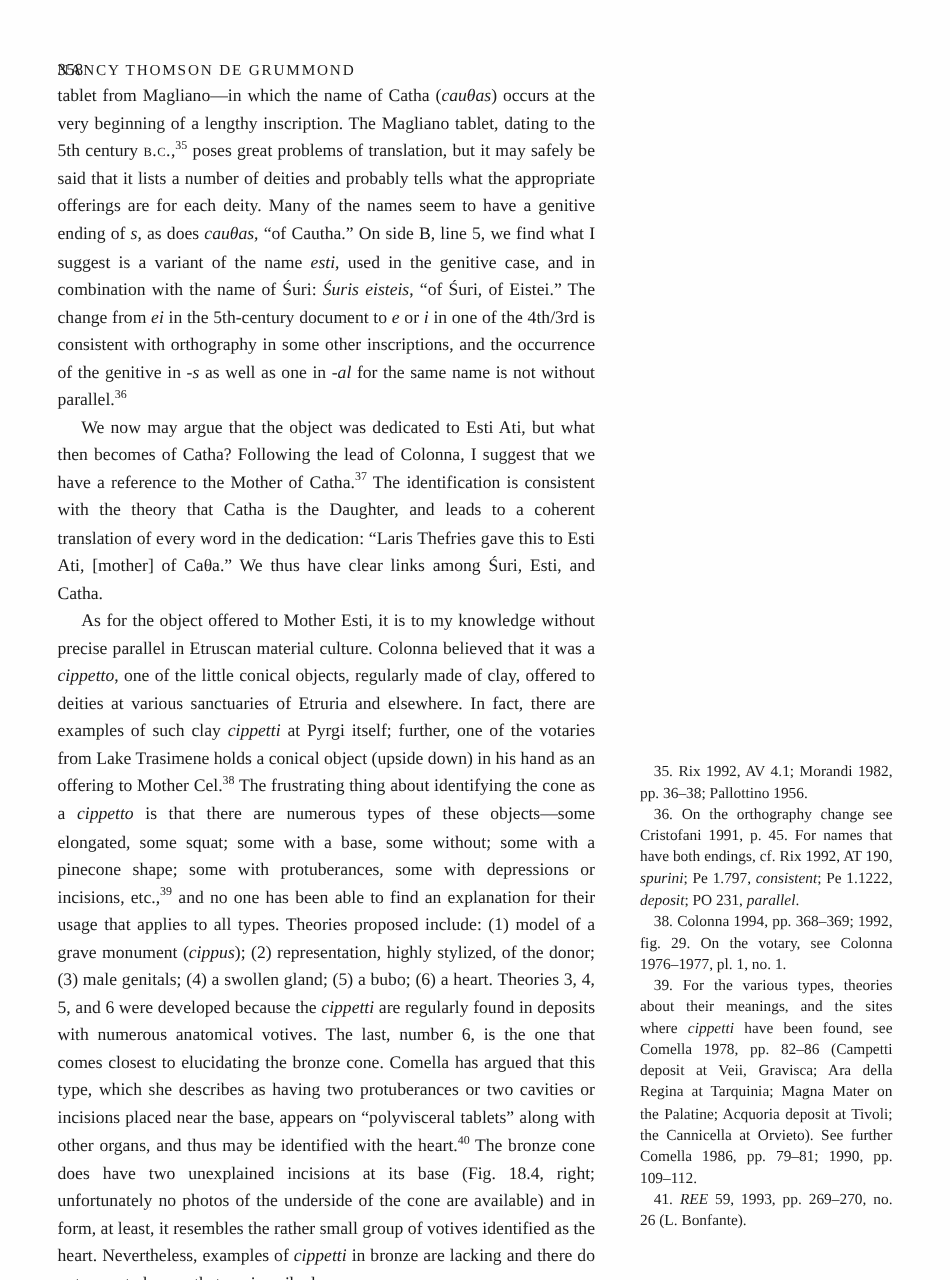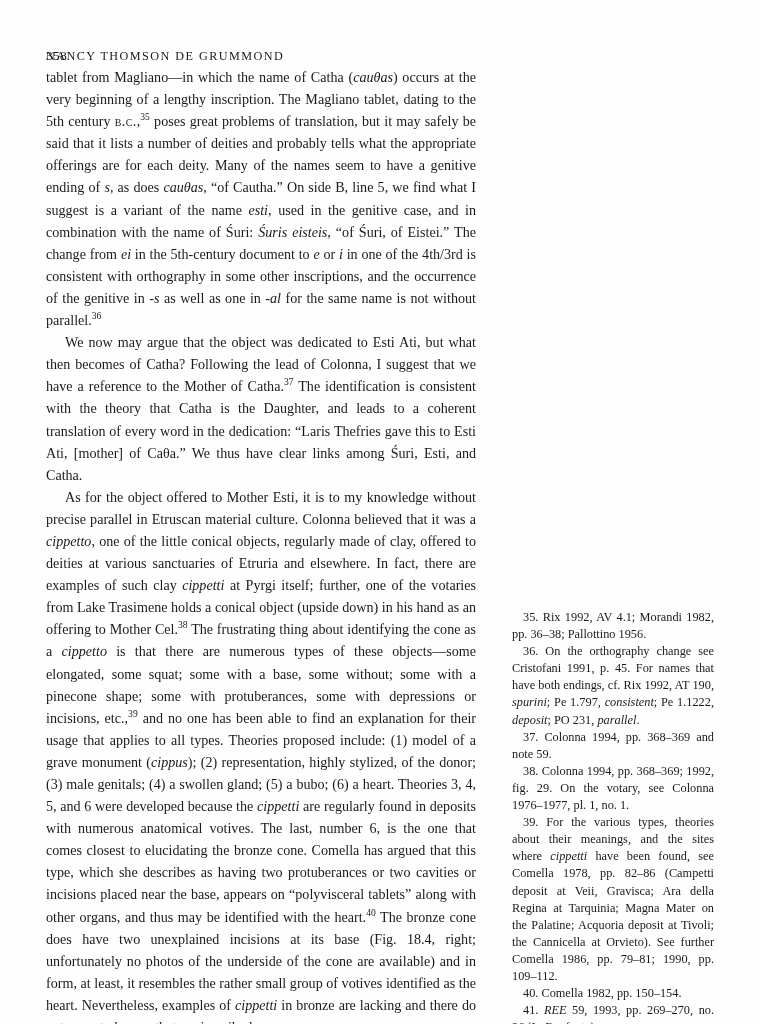--- a/index.html
+++ b/index.html
@@ -102,20 +102,18 @@
   <div class="body-col">
     <p>tablet from Magliano—in which the name of Catha (<i>cauθas</i>) occurs at the very beginning of a lengthy inscription. The Magliano tablet, dating to the 5th century <span class="sc">b.c.</span>,<sup>35</sup> poses great problems of translation, but it may safely be said that it lists a number of deities and probably tells what the appropriate offerings are for each deity. Many of the names seem to have a genitive ending of <i>s</i>, as does <i>cauθas</i>, “of Cautha.” On side B, line 5, we find what I suggest is a variant of the name <i>esti</i>, used in the genitive case, and in combination with the name of Śuri: <i>Śuris eisteis</i>, “of Śuri, of Eistei.” The change from <i>ei</i> in the 5th-century document to <i>e</i> or <i>i</i> in one of the 4th/3rd is consistent with orthography in some other inscriptions, and the occurrence of the genitive in -<i>s</i> as well as one in -<i>al</i> for the same name is not without parallel.<sup>36</sup></p>
     <p class="indent">We now may argue that the object was dedicated to Esti Ati, but what then becomes of Catha? Following the lead of Colonna, I suggest that we have a reference to the Mother of Catha.<sup>37</sup> The identification is consistent with the theory that Catha is the Daughter, and leads to a coherent translation of every word in the dedication: “Laris Thefries gave this to Esti Ati, [mother] of Caθa.” We thus have clear links among Śuri, Esti, and Catha.</p>
     <p class="indent">As for the object offered to Mother Esti, it is to my knowledge without precise parallel in Etruscan material culture. Colonna believed that it was a <i>cippetto</i>, one of the little conical objects, regularly made of clay, offered to deities at various sanctuaries of Etruria and elsewhere. In fact, there are examples of such clay <i>cippetti</i> at Pyrgi itself; further, one of the votaries from Lake Trasimene holds a conical object (upside down) in his hand as an offering to Mother Cel.<sup>38</sup> The frustrating thing about identifying the cone as a <i>cippetto</i> is that there are numerous types of these objects—some elongated, some squat; some with a base, some without; some with a pinecone shape; some with protuberances, some with depressions or incisions, etc.,<sup>39</sup> and no one has been able to find an explanation for their usage that applies to all types. Theories proposed include: (1) model of a grave monument (<i>cippus</i>); (2) representation, highly stylized, of the donor; (3) male genitals; (4) a swollen gland; (5) a bubo; (6) a heart. Theories 3, 4, 5, and 6 were developed because the <i>cippetti</i> are regularly found in deposits with numerous anatomical votives. The last, number 6, is the one that comes closest to elucidating the bronze cone. Comella has argued that this type, which she describes as having two protuberances or two cavities or incisions placed near the base, appears on “polyvisceral tablets” along with other organs, and thus may be identified with the heart.<sup>40</sup> The bronze cone does have two unexplained incisions at its base (Fig. 18.4, right; unfortunately no photos of the underside of the cone are available) and in form, at least, it resembles the rather small group of votives identified as the heart. Nevertheless, examples of <i>cippetti</i> in bronze are lacking and there do not seem to be any that are inscribed.</p>
 
   </div>
 
   <div class="notes-col">
     <p>35. Rix 1992, AV 4.1; Morandi 1982, pp. 36–38; Pallottino 1956.</p>
     <p>36. On the orthography change see Cristofani 1991, p. 45. For names that have both endings, cf. Rix 1992, AT 190, <i>spurini</i>; Pe 1.797, <i>consistent</i>; Pe 1.1222, <i>deposit</i>; PO 231, <i>parallel</i>.</p>
-    <p>37. Colonna 1994, pp. 368–369 and note 59.</p>
     <p>38. Colonna 1994, pp. 368–369; 1992, fig. 29. On the votary, see Colonna 1976–1977, pl. 1, no. 1.</p>
     <p>39. For the various types, theories about their meanings, and the sites where <i>cippetti</i> have been found, see Comella 1978, pp. 82–86 (Campetti deposit at Veii, Gravisca; Ara della Regina at Tarquinia; Magna Mater on the Palatine; Acquoria deposit at Tivoli; the Cannicella at Orvieto). See further Comella 1986, pp. 79–81; 1990, pp. 109–112.</p>
-    <p>40. Comella 1982, pp. 150–154.</p>
     <p>41. <i>REE</i> 59, 1993, pp. 269–270, no. 26 (L. Bonfante).</p>
   </div>
 
 </div>
 
 </body></html>

